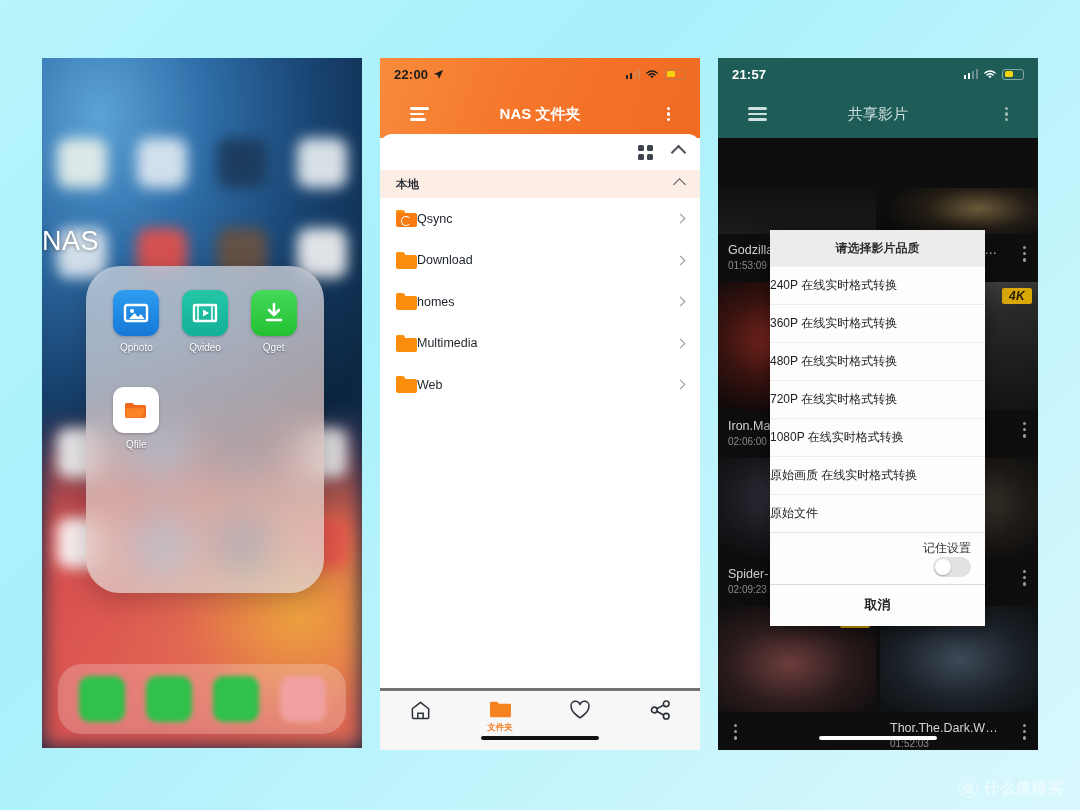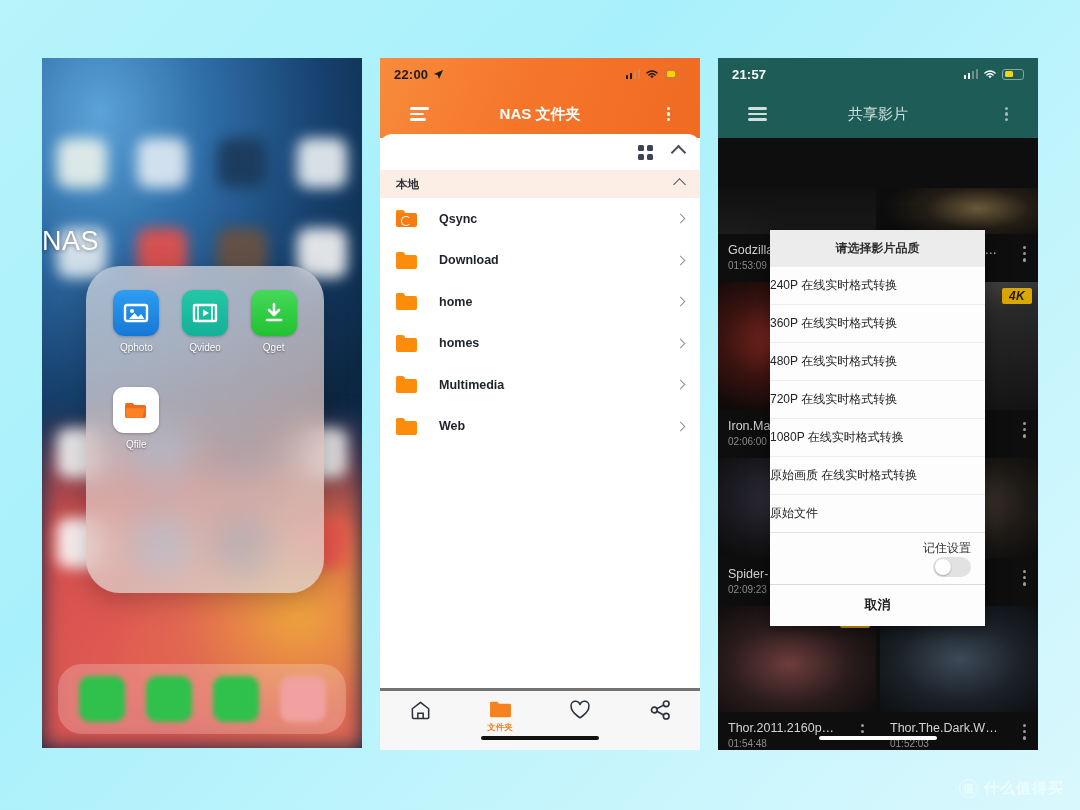--- a/index.html
+++ b/index.html
@@ -91,21 +91,21 @@
   .sec-head span{ font-size:11.5px; font-weight:700; color:#2c3038; }
   .sec-head .chev{ margin-left:auto; width:9px; height:9px; border-width:1.8px; }
 
   .flist{ background:#fff; }
   .frow{ height:41.5px; display:flex; align-items:center; padding:0 16px; }
   .folder-ic{ width:21px; height:17px; position:relative; flex:0 0 auto; }
   .folder-ic:before{ content:""; position:absolute; left:0; top:0; width:9px; height:4px; background:#fb8c0c; border-radius:1.5px 3px 0 0; }
   .folder-ic:after{ content:""; position:absolute; left:0; top:3px; width:21px; height:14px; background:#fb8c0c; border-radius:2px; }
   .folder-ic.sync:after{ background:#f97c12; }
   .sync-glyph{ position:absolute; z-index:2; left:5px; top:6px; width:10px; height:10px; border:1.7px solid #fff; border-radius:50%; border-right-color:transparent; }
-  .frow span.nm{ margin-left:22px; font-size:12.5px; font-weight:700; color:#1e232b; }
+  .frow span.nm{ margin-left:0; font-size:12.5px; font-weight:400; color:#1e232b; }
   .frow .arr{ margin-left:auto; width:7px; height:7px; border-right:1.7px solid #8d939c; border-top:1.7px solid #8d939c; transform:rotate(45deg); }
 
   .tabbar{ position:absolute; left:0; right:0; bottom:0; height:62px; background:#f7f7f7; border-top:3px solid #737373;
            display:flex; align-items:flex-start; padding-top:9px; }
   .tab{ flex:1; display:flex; flex-direction:column; align-items:center; gap:3px; }
   .tab .lbl{ font-size:8.5px; font-weight:700; color:#f57c1f; }
   .homebar{ position:absolute; left:50%; transform:translateX(-50%); bottom:10px; width:118px; height:4.5px; background:#111; border-radius:3px; }
 
   
   .vbody{ position:absolute; inset:0; background:#0e0e0e; }
@@ -297,25 +297,20 @@
       <span class="nm">Qsync</span>
       <div class="arr"></div>
     </div>
     <div class="frow">
       <div class="folder-ic"></div>
       <span class="nm">Download</span>
       <div class="arr"></div>
     </div>
     <div class="frow">
       <div class="folder-ic"></div>
-      <span class="nm">home</span>
-      <div class="arr"></div>
-    </div>
-    <div class="frow">
-      <div class="folder-ic"></div>
       <span class="nm">homes</span>
       <div class="arr"></div>
     </div>
     <div class="frow">
       <div class="folder-ic"></div>
       <span class="nm">Multimedia</span>
       <div class="arr"></div>
     </div>
     <div class="frow">
       <div class="folder-ic"></div>
@@ -497,24 +492,20 @@
           </div>
       </div>
     </div>
 
     <div class="vrow">
       <div class="vcard">
         <div class="vthumb" style="height:106px;background:radial-gradient(70% 70% at 45% 55%,#6d3d3c 0%,#2a1b1c 55%,#0f0d0d 100%);">
           <div class="badge" style="background:#d9a706;color:#241c00;">4K</div>
         </div>
         <div class="vmeta">
-            <div class="txt">
-          <div class="vtitle">Thor.2011.2160p…</div>
-          <div class="vdur">01:54:48</div>
-        </div>
             <div class="vkeb">
               <i></i>
               <i></i>
               <i></i>
             </div>
           </div>
       </div>
       <div class="vcard">
         <div class="vthumb" style="height:106px;background:radial-gradient(70% 70% at 50% 50%,#3d4a58 0%,#1b2128 55%,#0d0f11 100%);">
           

